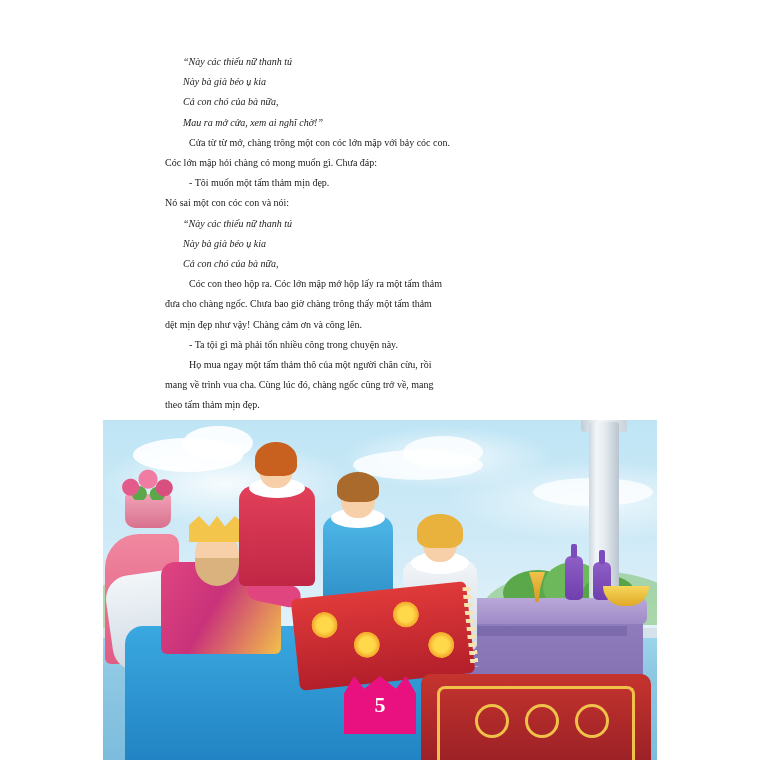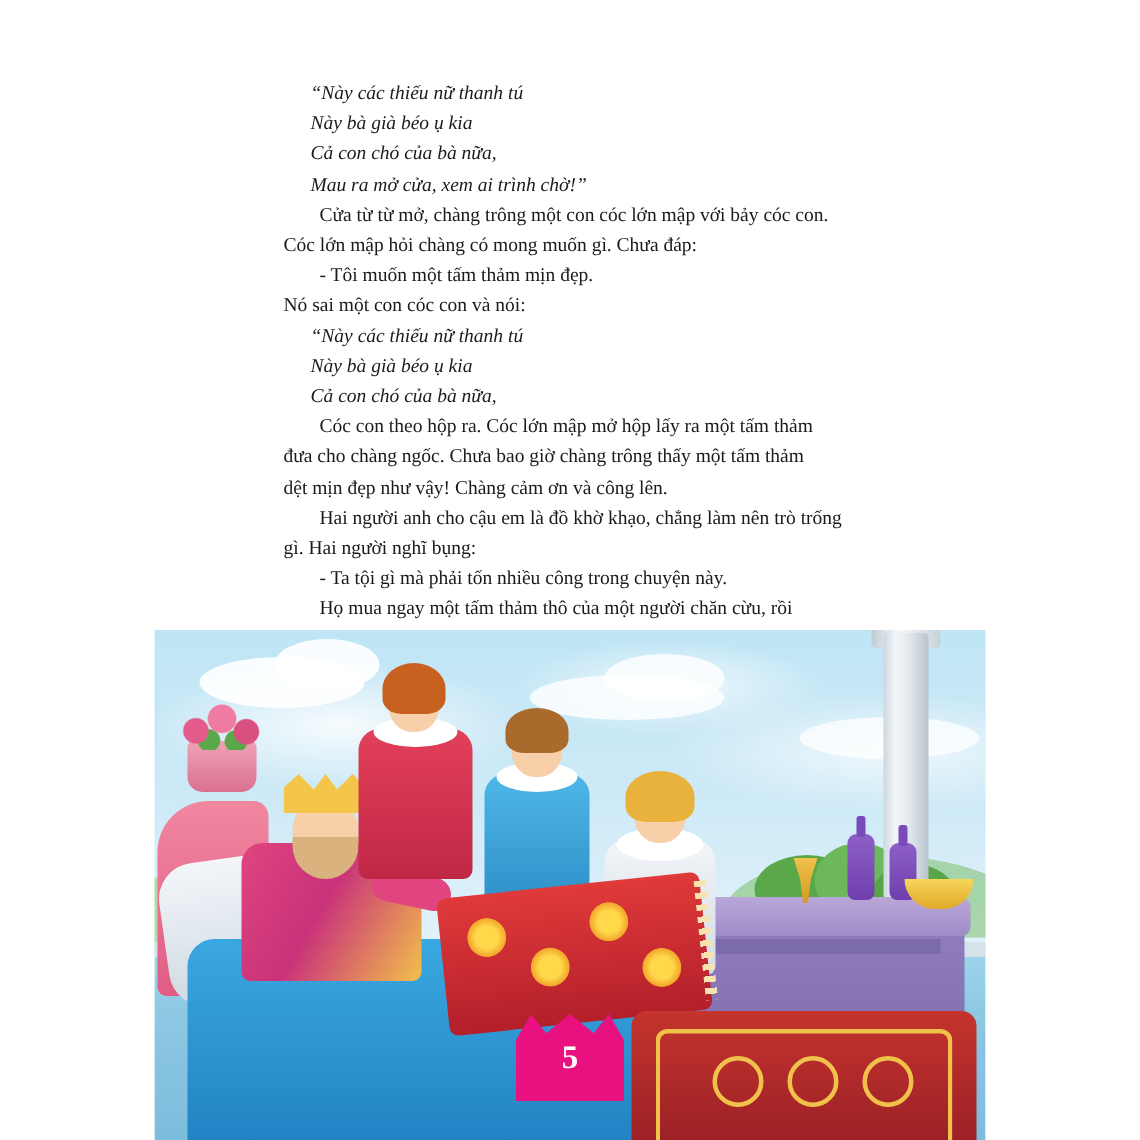--- a/index.html
+++ b/index.html
@@ -20,25 +20,24 @@
     background: #ffffff;
     overflow: hidden;
   }
 
   
   .text-block {
     position: absolute;
     left: 165px;
     top: 52px;
     width: 440px;
-    font-size: 13px;
+    font-size: 10px;
     line-height: 20.2px;
     color: #1a1a1a;
     text-align: left;
-    margin-left: 24px;
   }
   .line { white-space: pre-wrap; }
   .verse {
     font-style: italic;
     padding-left: 18px;
   }
   .para {
     text-indent: 24px;
   }
   .para-noindent { text-indent: 0; }
@@ -304,21 +303,21 @@
 <body>
 
 <div class="page">
 
   <div class="text-block">
 
     <div class="verse">
       <div class="line">“Này các thiếu nữ thanh tú</div>
       <div class="line">Này bà già béo ụ kia</div>
       <div class="line">Cả con chó của bà nữa,</div>
-      <div class="line">Mau ra mở cửa, xem ai trình chờ!”</div>
+      <div class="line">Mau ra mở cửa, xem ai nghĩ chờ!”</div>
     </div>
 
     <div>
       <div class="line para">Cửa từ từ mở, chàng trông một con cóc lớn mập với bảy cóc con.</div>
       <div class="line">Cóc lớn mập hỏi chàng có mong muốn gì. Chưa đáp:</div>
     </div>
 
     <div class="line dash">- Tôi muốn một tấm thảm mịn đẹp.</div>
 
     <div class="line para-noindent">Nó sai một con cóc con và nói:</div>
@@ -328,24 +327,20 @@
       <div class="line">Này bà già béo ụ kia</div>
       <div class="line">Cả con chó của bà nữa,</div>
     </div>
 
     <div>
       <div class="line para">Cóc con theo hộp ra. Cóc lớn mập mở hộp lấy ra một tấm thảm</div>
       <div class="line">đưa cho chàng ngốc. Chưa bao giờ chàng trông thấy một tấm thảm</div>
       <div class="line">dệt mịn đẹp như vậy! Chàng cảm ơn và công lên.</div>
     </div>
 
-    <div>
-      <div class="line para">Hai người anh cho cậu em là đồ khờ khạo, chẳng làm nên trò trống</div>
-      <div class="line">gì. Hai người nghĩ bụng:</div>
-    </div>
 
     <div class="line dash">- Ta tội gì mà phải tốn nhiều công trong chuyện này.</div>
 
     <div>
       <div class="line para">Họ mua ngay một tấm thảm thô của một người chăn cừu, rồi</div>
       <div class="line">mang về trình vua cha. Cùng lúc đó, chàng ngốc cũng trở về, mang</div>
       <div class="line">theo tấm thảm mịn đẹp.</div>
     </div>
 
   </div>

